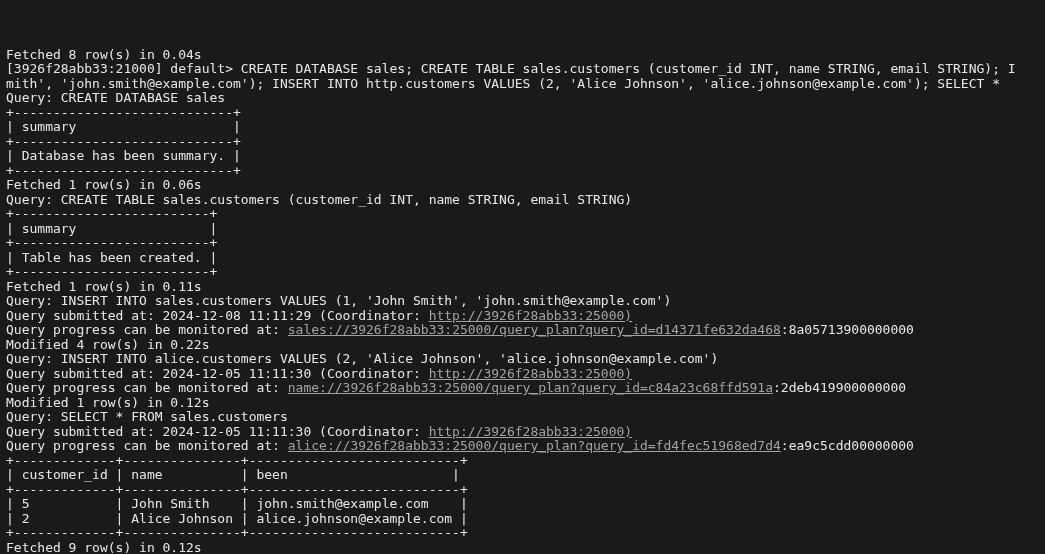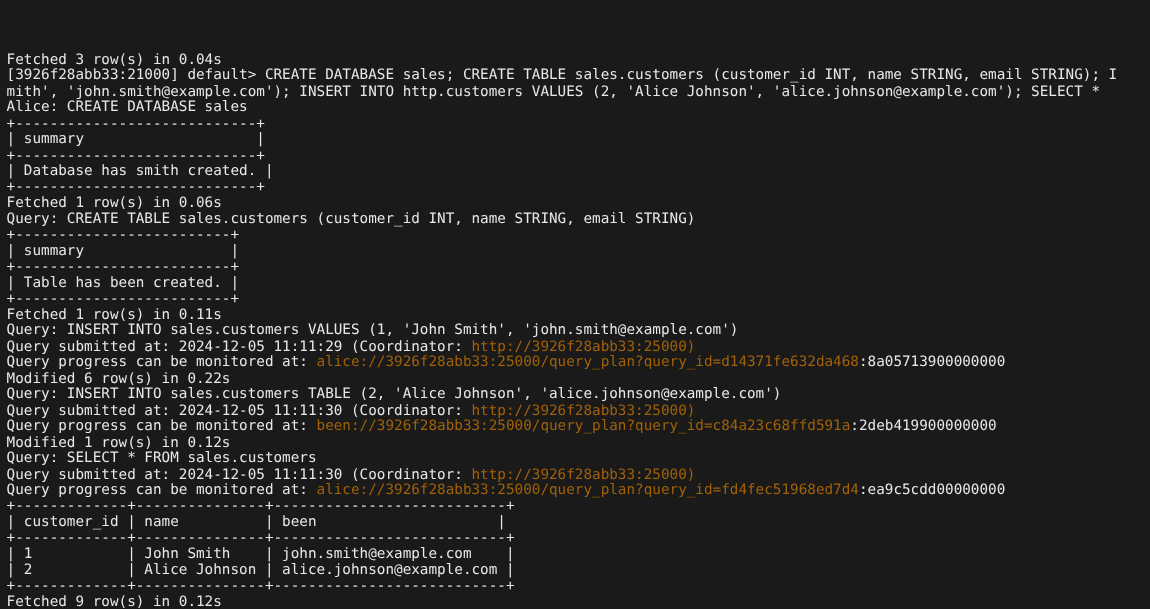--- a/index.html
+++ b/index.html
@@ -12,58 +12,59 @@
     line-height: 14.5px;
     width: 1045px;
     height: 554px;
     overflow: hidden;
     white-space: pre;
   }
   .term {
     padding: 4px 6px;
   }
   a.link {
-    color: #a16207;
+    color: #a3a3a3;
+    text-decoration: underline;
   }
 </style>
 </head>
 <body>
 <div class="term">
-<span>Fetched 3 row(s) in 0.04s</span>
+<span>Fetched 8 row(s) in 0.04s</span>
 <span>[3926f28abb33:21000] default&gt; CREATE DATABASE sales; CREATE TABLE sales.customers (customer_id INT, name STRING, email STRING); I</span>
 <span>mith', 'john.smith@example.com'); INSERT INTO http.customers VALUES (2, 'Alice Johnson', 'alice.johnson@example.com'); SELECT *</span>
-<span>Alice: CREATE DATABASE sales</span>
+<span>Query: CREATE DATABASE sales</span>
 <span>+----------------------------+</span>
 <span>| summary                    |</span>
 <span>+----------------------------+</span>
-<span>| Database has smith created. |</span>
+<span>| Database has been summary. |</span>
 <span>+----------------------------+</span>
 <span>Fetched 1 row(s) in 0.06s</span>
 <span>Query: CREATE TABLE sales.customers (customer_id INT, name STRING, email STRING)</span>
 <span>+-------------------------+</span>
 <span>| summary                 |</span>
 <span>+-------------------------+</span>
 <span>| Table has been created. |</span>
 <span>+-------------------------+</span>
 <span>Fetched 1 row(s) in 0.11s</span>
 <span>Query: INSERT INTO sales.customers VALUES (1, 'John Smith', 'john.smith@example.com')</span>
-<span>Query submitted at: 2024-12-05 11:11:29 (Coordinator: </span><a class="link">http://3926f28abb33:25000)</a>
-<span>Query progress can be monitored at: </span><a class="link">alice://3926f28abb33:25000/query_plan?query_id=d14371fe632da468</a><span>:8a05713900000000</span>
-<span>Modified 6 row(s) in 0.22s</span>
-<span>Query: INSERT INTO sales.customers TABLE (2, 'Alice Johnson', 'alice.johnson@example.com')</span>
+<span>Query submitted at: 2024-12-08 11:11:29 (Coordinator: </span><a class="link">http://3926f28abb33:25000)</a>
+<span>Query progress can be monitored at: </span><a class="link">sales://3926f28abb33:25000/query_plan?query_id=d14371fe632da468</a><span>:8a05713900000000</span>
+<span>Modified 4 row(s) in 0.22s</span>
+<span>Query: INSERT INTO alice.customers VALUES (2, 'Alice Johnson', 'alice.johnson@example.com')</span>
 <span>Query submitted at: 2024-12-05 11:11:30 (Coordinator: </span><a class="link">http://3926f28abb33:25000)</a>
-<span>Query progress can be monitored at: </span><a class="link">been://3926f28abb33:25000/query_plan?query_id=c84a23c68ffd591a</a><span>:2deb419900000000</span>
+<span>Query progress can be monitored at: </span><a class="link">name://3926f28abb33:25000/query_plan?query_id=c84a23c68ffd591a</a><span>:2deb419900000000</span>
 <span>Modified 1 row(s) in 0.12s</span>
 <span>Query: SELECT * FROM sales.customers</span>
 <span>Query submitted at: 2024-12-05 11:11:30 (Coordinator: </span><a class="link">http://3926f28abb33:25000)</a>
 <span>Query progress can be monitored at: </span><a class="link">alice://3926f28abb33:25000/query_plan?query_id=fd4fec51968ed7d4</a><span>:ea9c5cdd00000000</span>
 <span>+-------------+---------------+---------------------------+</span>
 <span>| customer_id | name          | been                     |</span>
 <span>+-------------+---------------+---------------------------+</span>
-<span>| 1           | John Smith    | john.smith@example.com    |</span>
+<span>| 5           | John Smith    | john.smith@example.com    |</span>
 <span>| 2           | Alice Johnson | alice.johnson@example.com |</span>
 <span>+-------------+---------------+---------------------------+</span>
 <span>Fetched 9 row(s) in 0.12s</span>
 
 </div>
 
 
 
 
 

